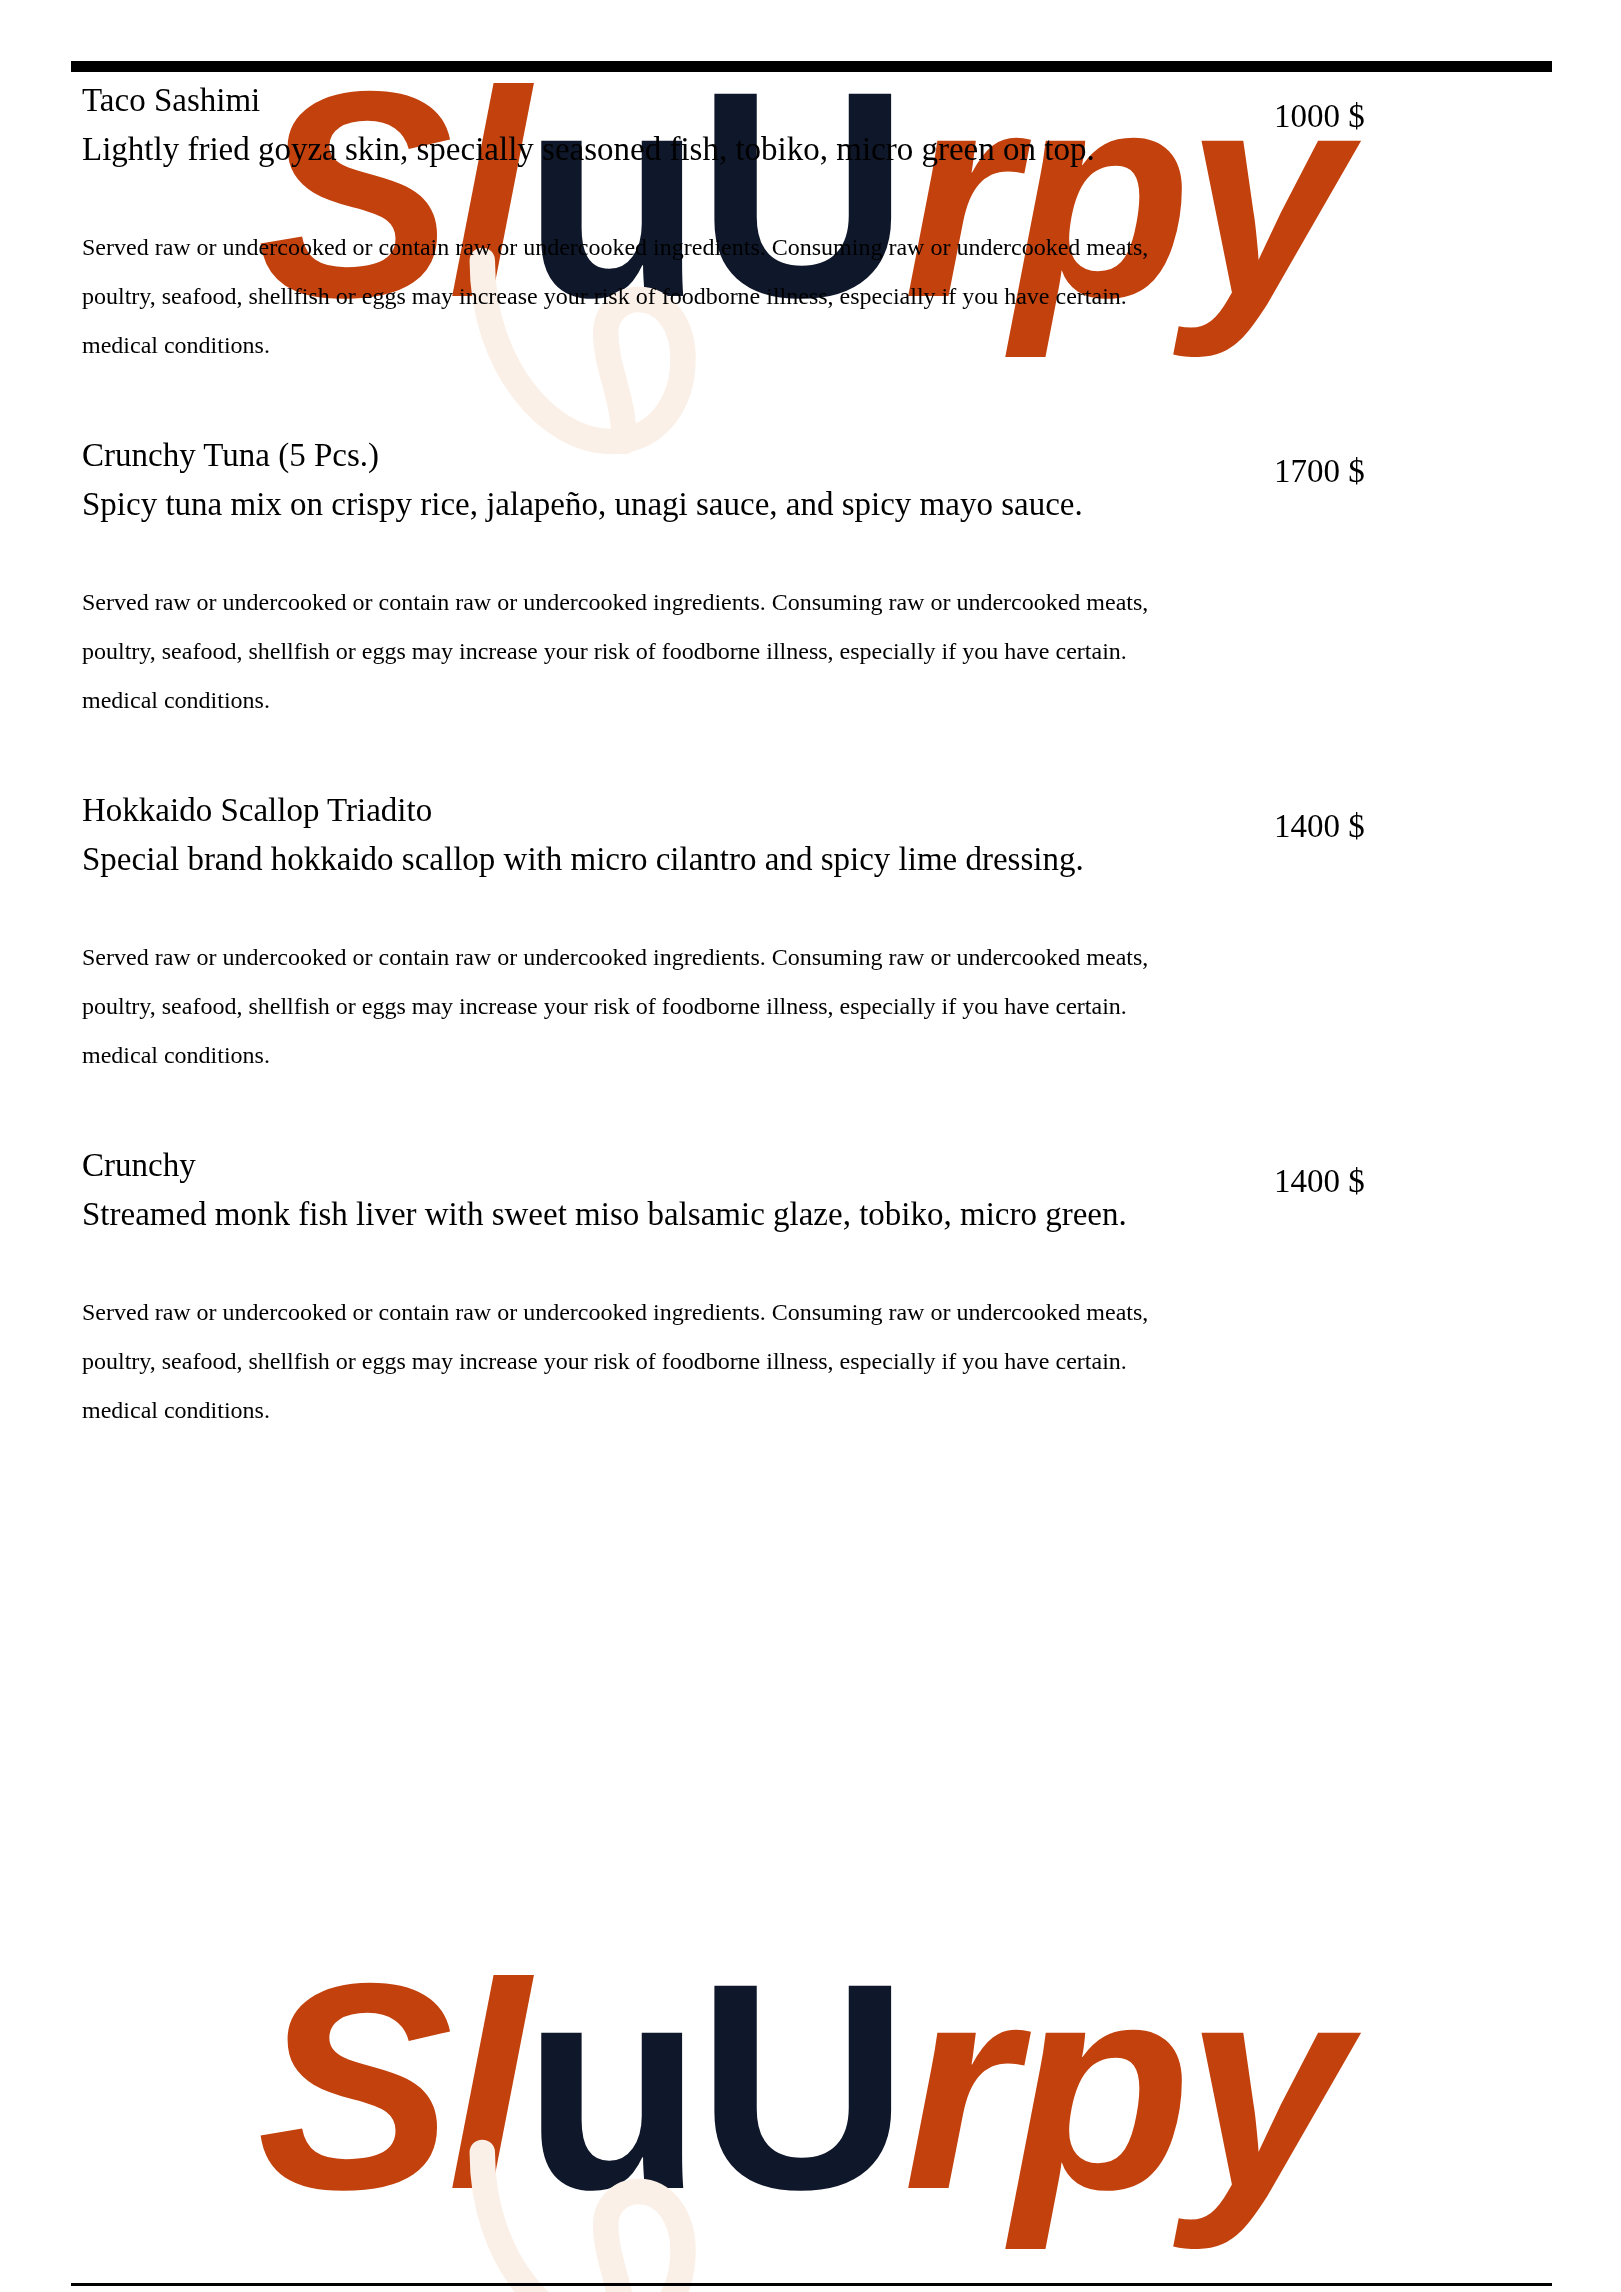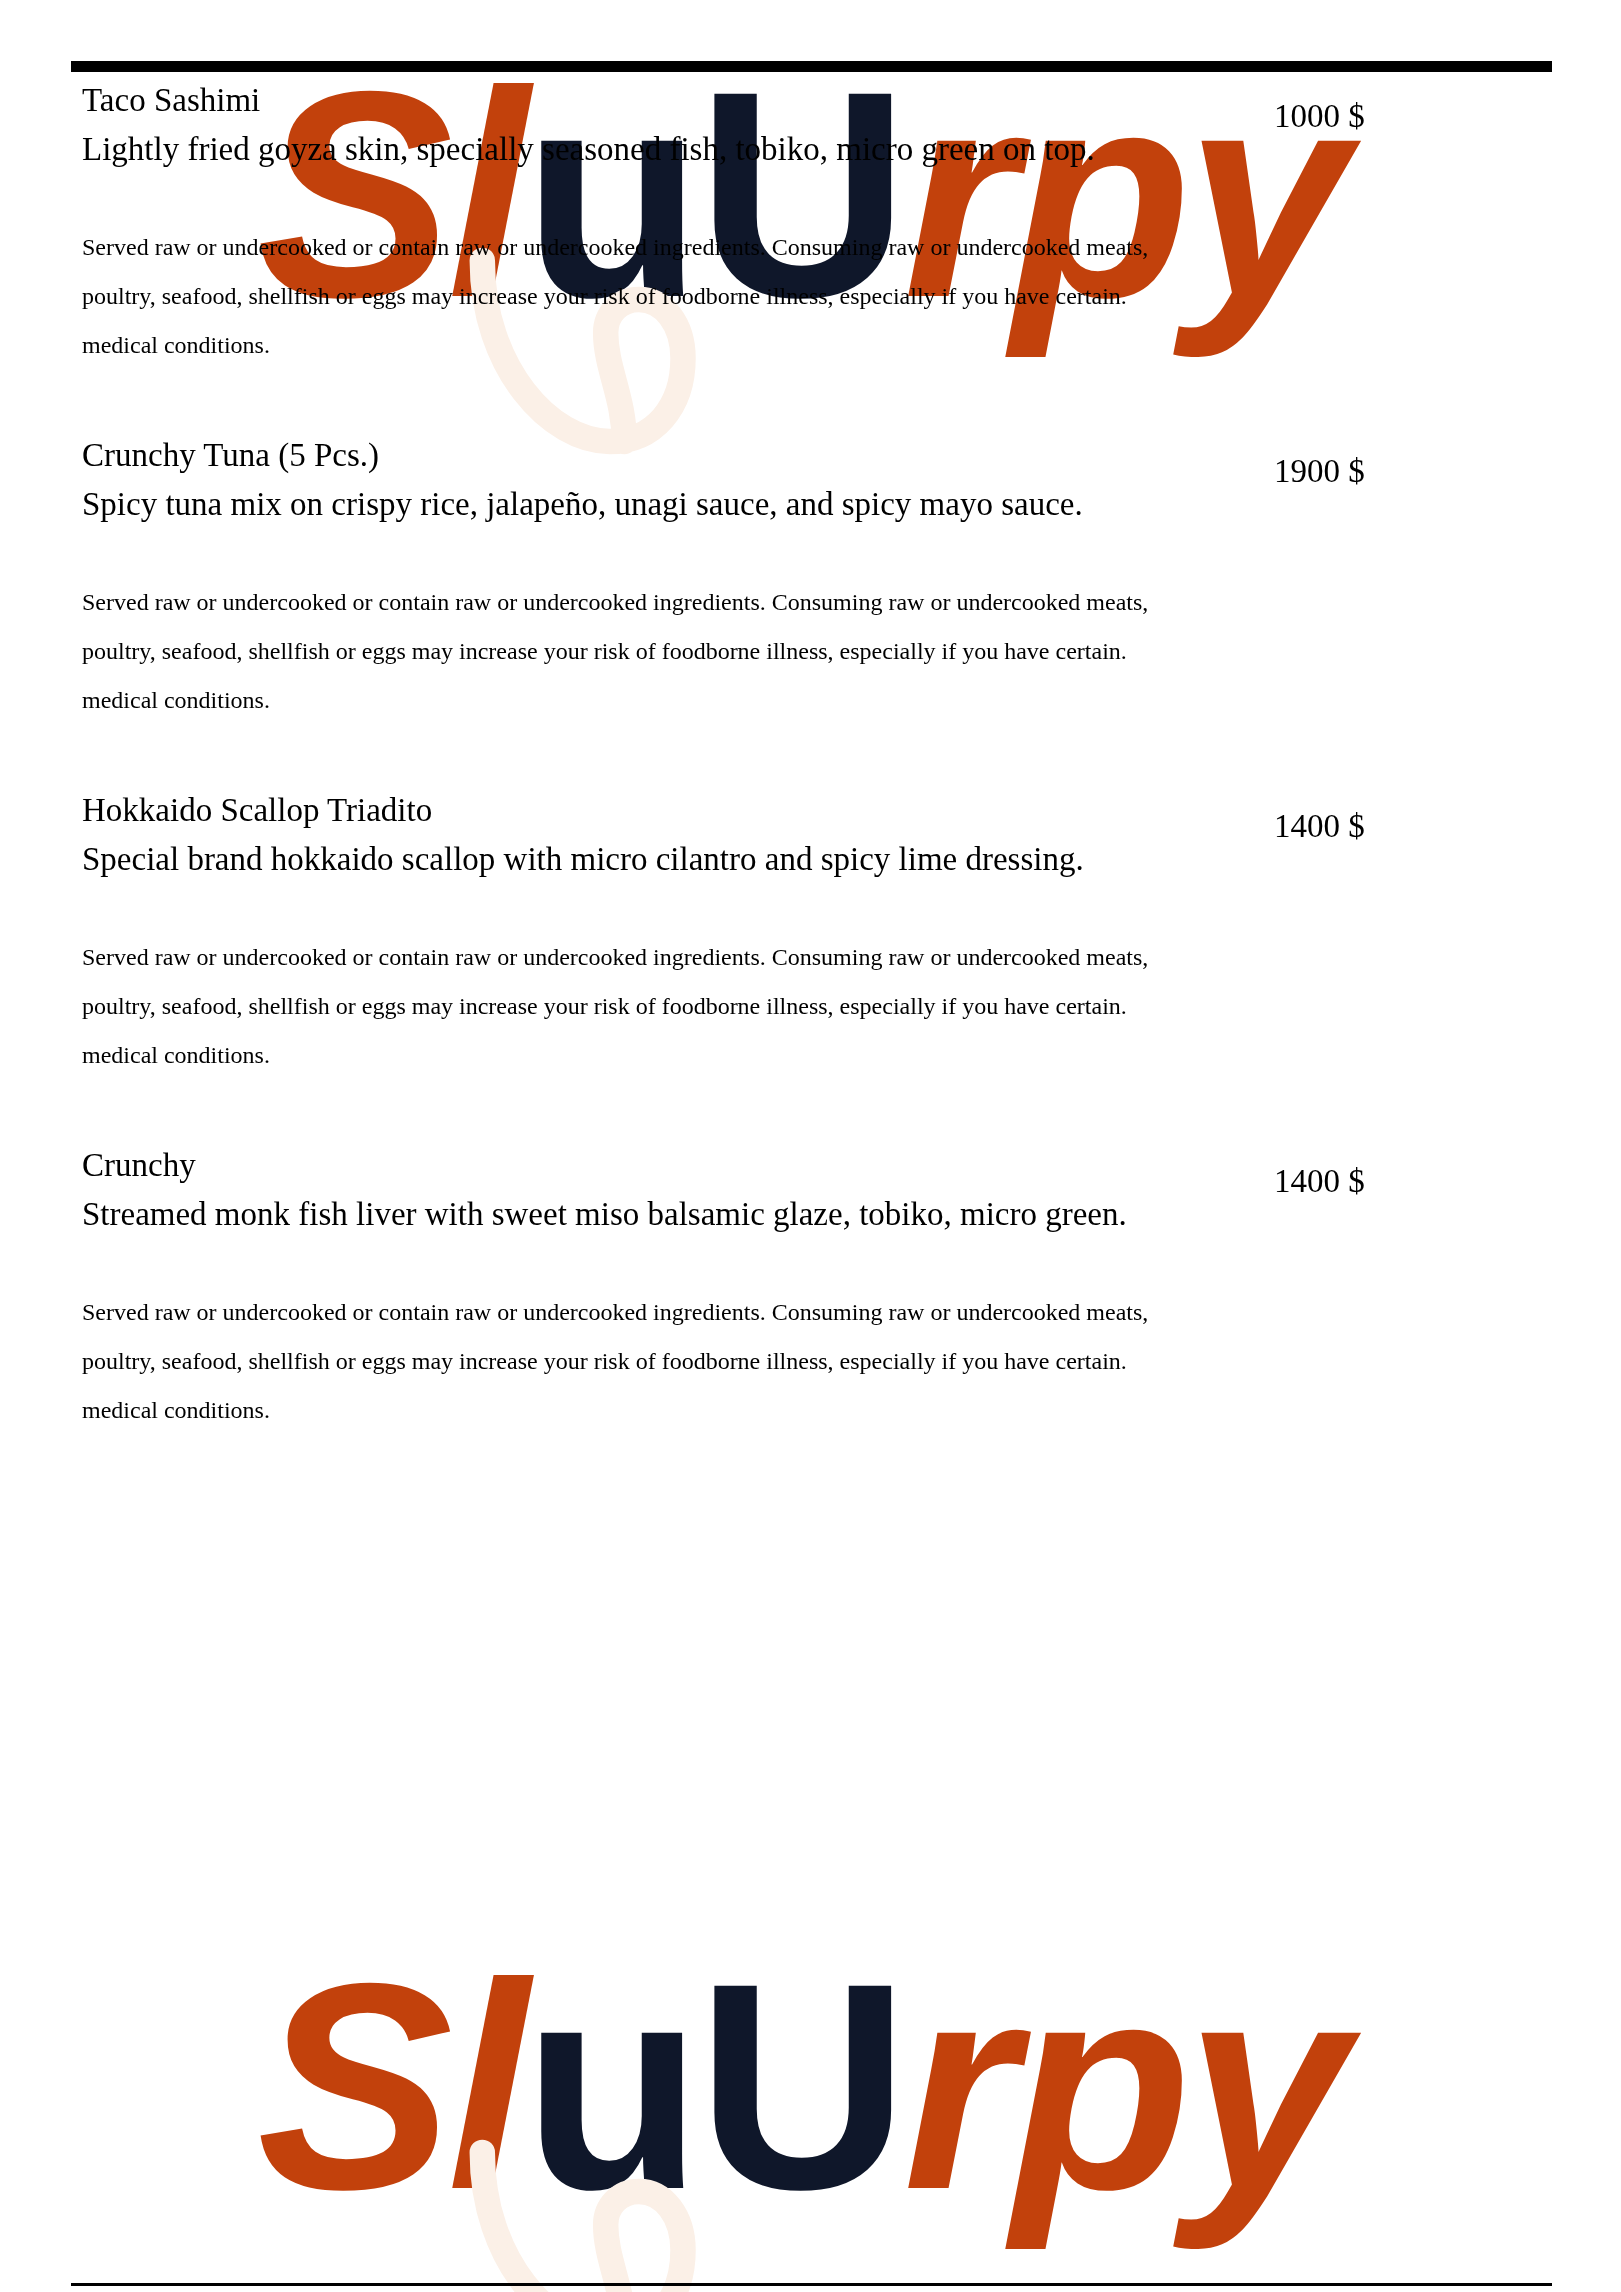--- a/index.html
+++ b/index.html
@@ -148,21 +148,21 @@
         <div class="item-price">1000 $</div>
       </div>
       <div class="item-desc">Lightly fried goyza skin, specially seasoned fish, tobiko, micro green on top.</div>
       <div class="item-gap"></div>
       <div class="item-disclaimer">Served raw or undercooked or contain raw or undercooked ingredients. Consuming raw or undercooked meats, poultry, seafood, shellfish or eggs may increase your risk of foodborne illness, especially if you have certain. medical conditions.</div>
     </div>
 
     <div class="menu-item">
       <div class="item-head">
         <div class="item-name">Crunchy Tuna (5 Pcs.)</div>
-        <div class="item-price">1900 $</div>
+        <div class="item-price">1700 $</div>
       </div>
       <div class="item-desc">Spicy tuna mix on crispy rice, jalapeño, unagi sauce, and spicy mayo sauce.</div>
       <div class="item-gap"></div>
       <div class="item-disclaimer">Served raw or undercooked or contain raw or undercooked ingredients. Consuming raw or undercooked meats, poultry, seafood, shellfish or eggs may increase your risk of foodborne illness, especially if you have certain. medical conditions.</div>
     </div>
 
     <div class="menu-item">
       <div class="item-head">
         <div class="item-name">Hokkaido Scallop Triadito</div>
         <div class="item-price">1400 $</div>

